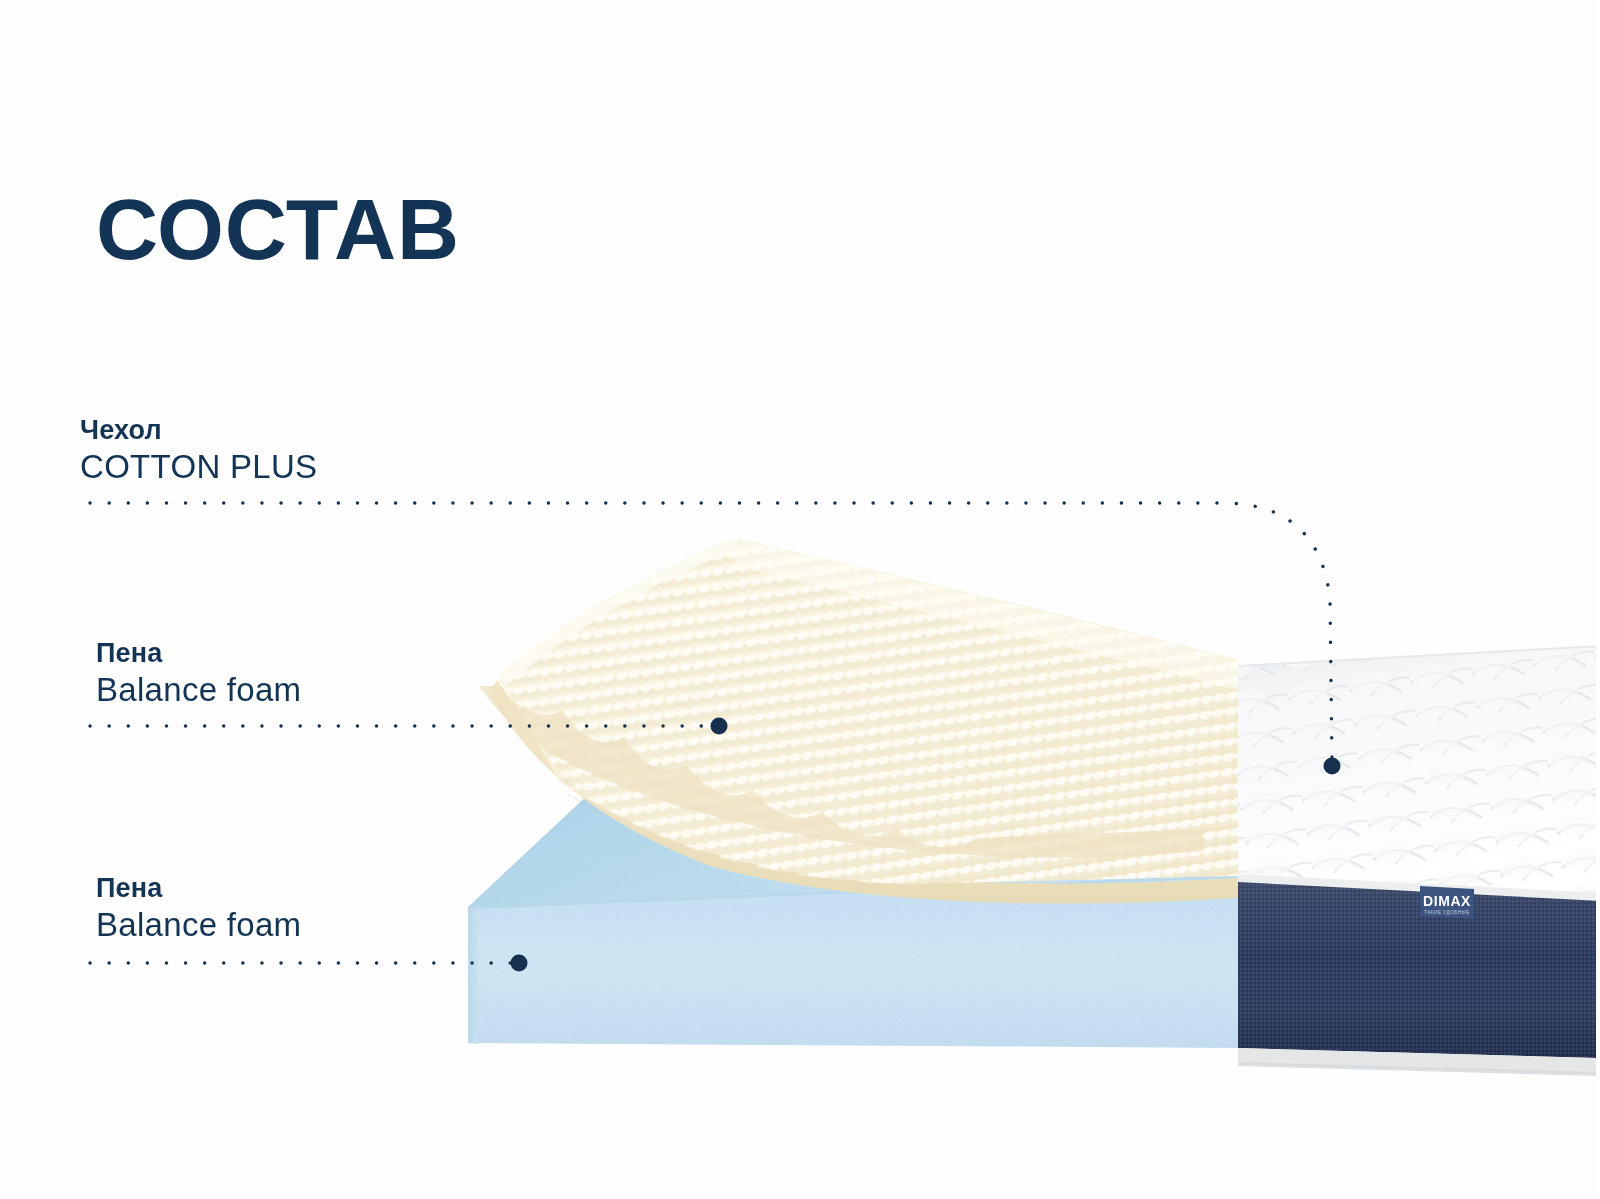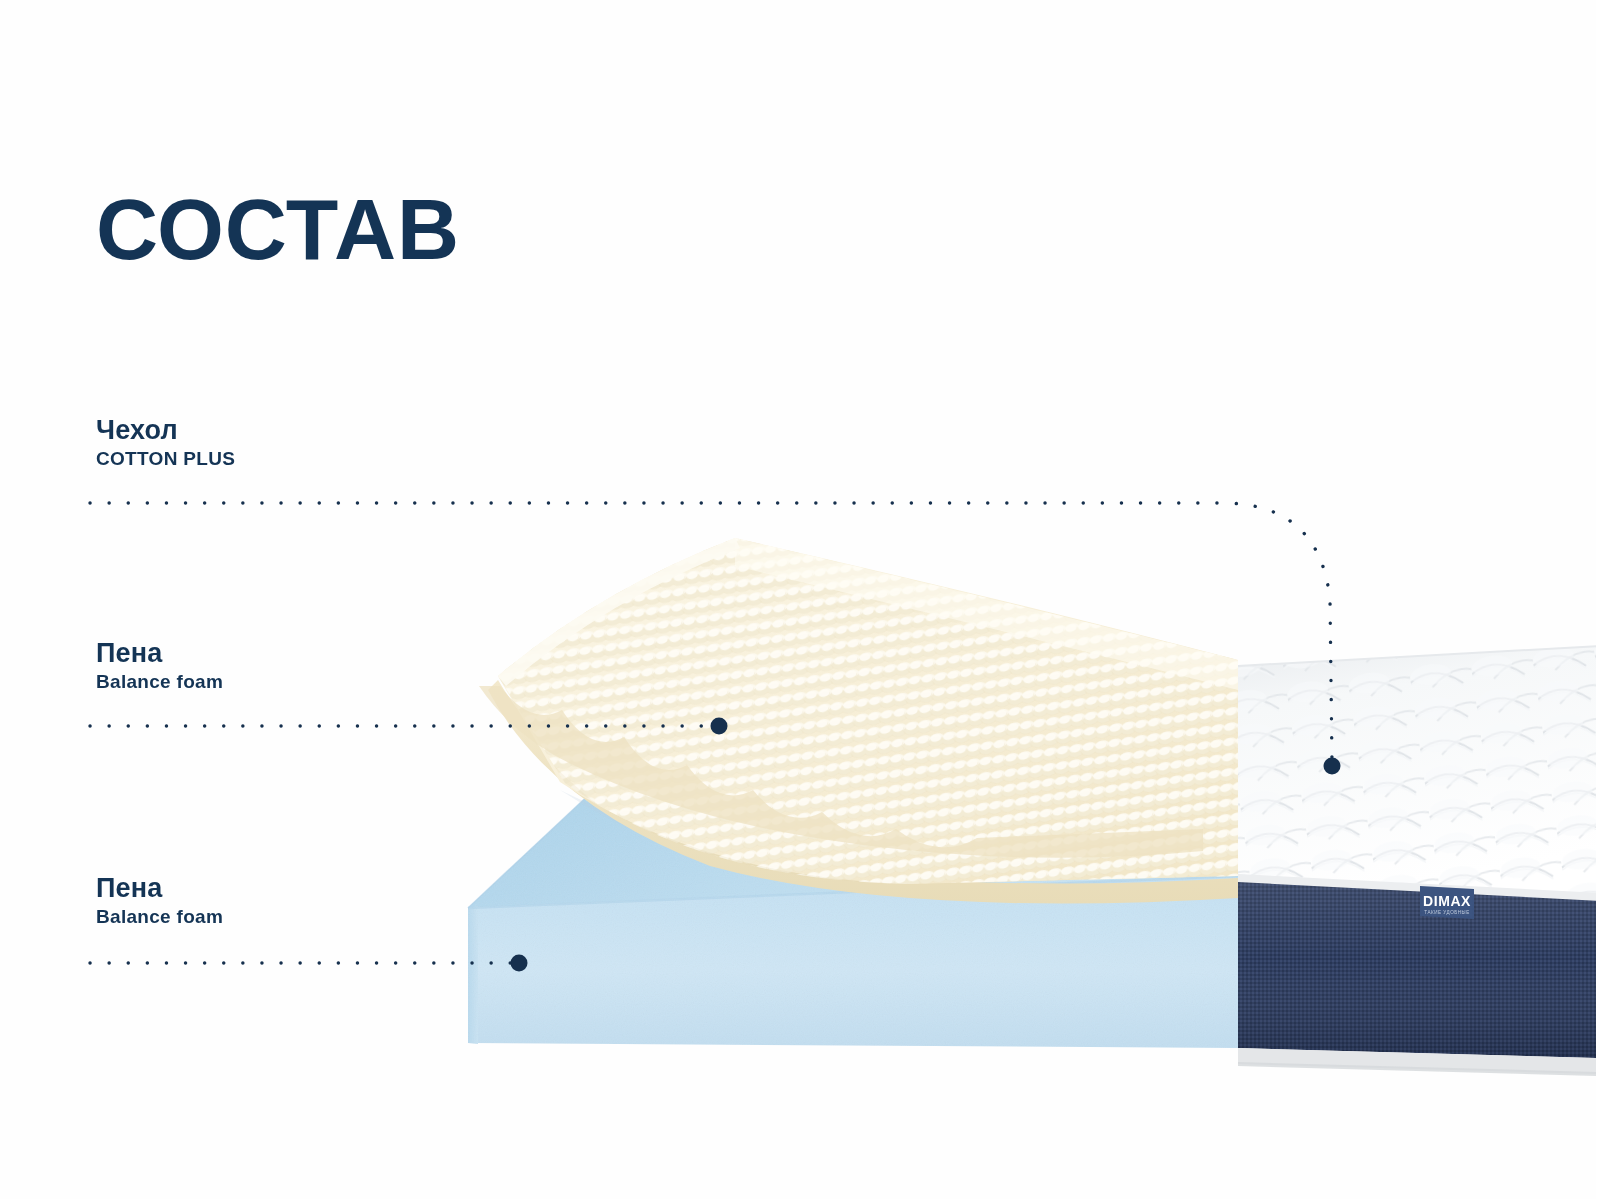--- a/index.html
+++ b/index.html
@@ -37,25 +37,25 @@
     color: #143455;
     line-height: 1.22;
     white-space: nowrap;
   }
   .callout-label .line1 {
     font-size: 27px;
     font-weight: 700;
     letter-spacing: 0.2px;
   }
   .callout-label .line2 {
-    font-size: 19px;
-    font-weight: 700;
+    font-size: 33px;
+    font-weight: 400;
     letter-spacing: 0.3px;
   }
-  #label-cover   { left: 96px; top: 414px; }
+  #label-cover   { left: 80px; top: 414px; }
   #label-massage { left: 96px; top: 637px; }
   #label-balance { left: 96px; top: 872px; }
 
   
   #art {
     position: absolute;
     left: 0; top: 0;
     width: 1600px;
     height: 1199px;
   }

